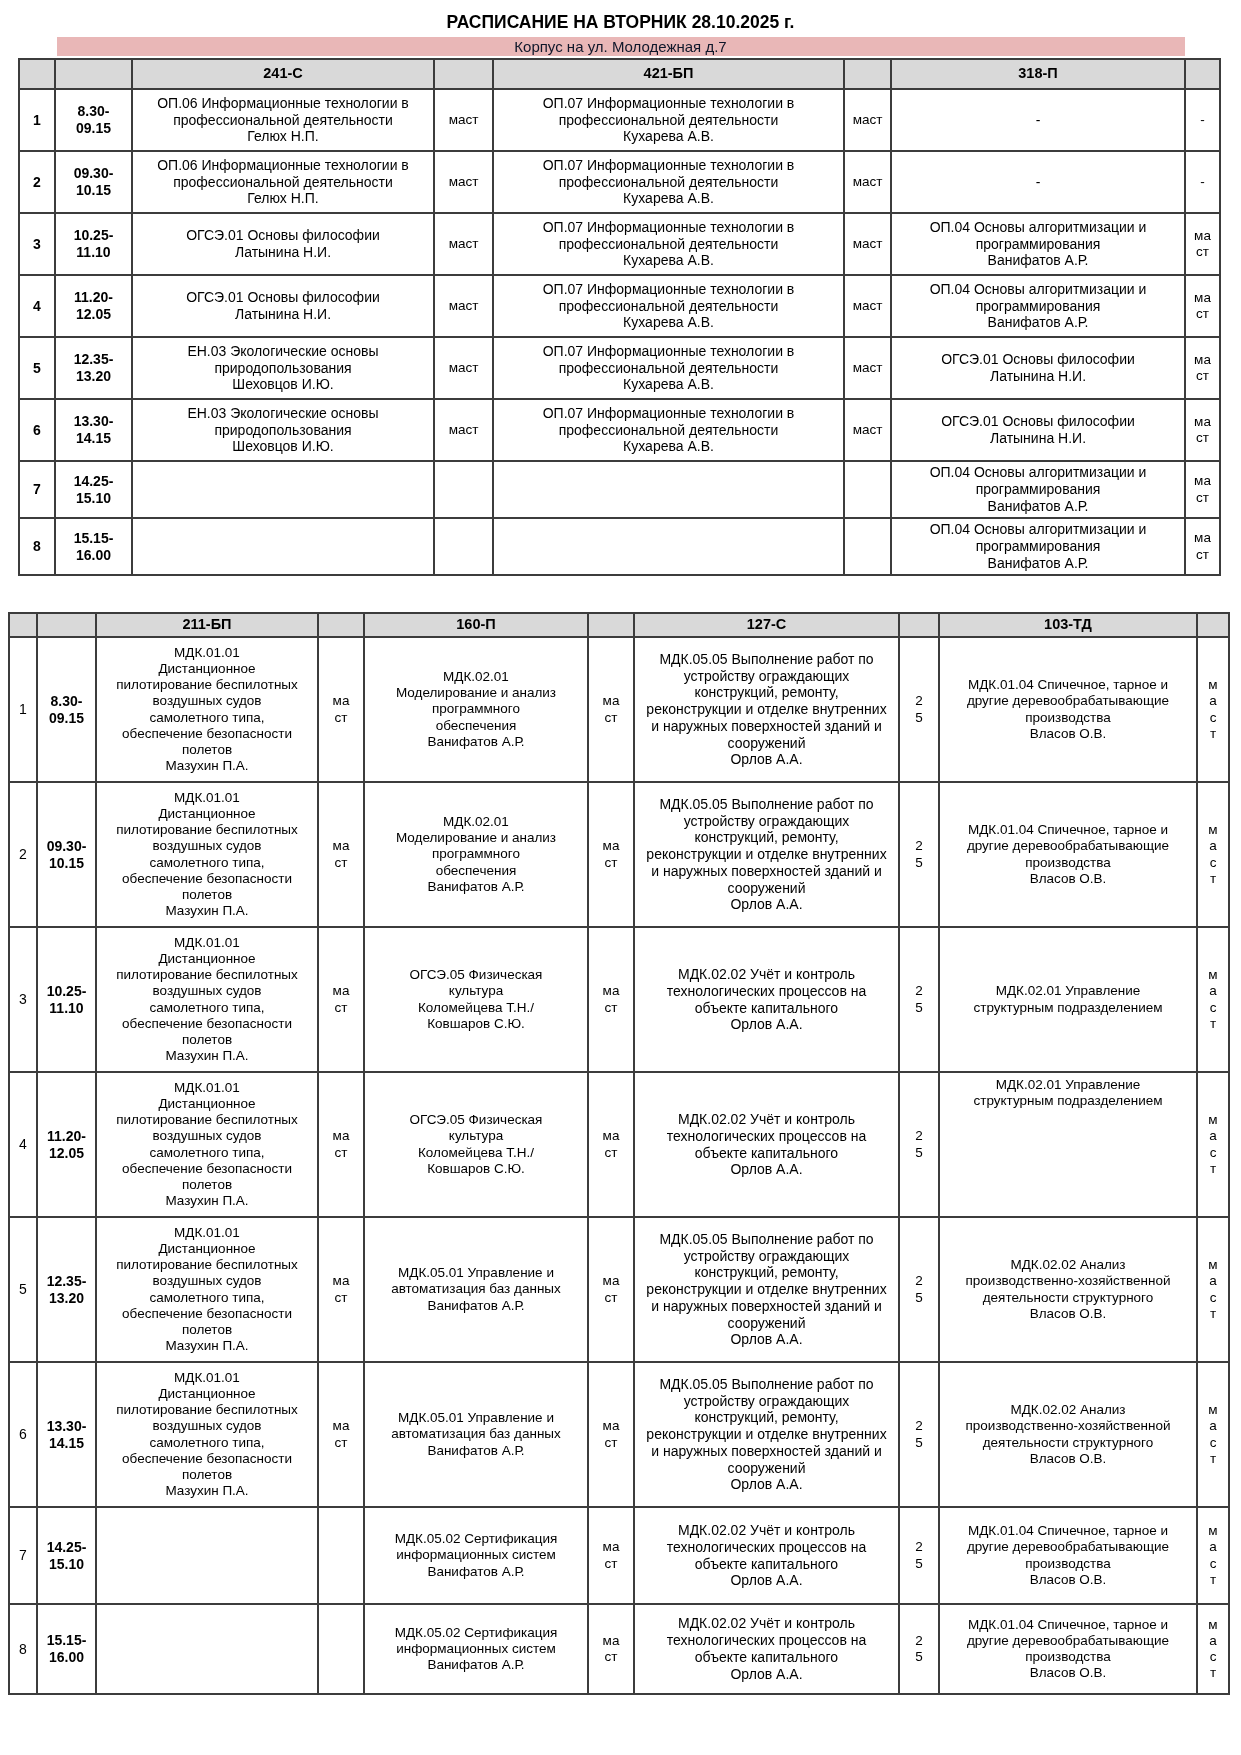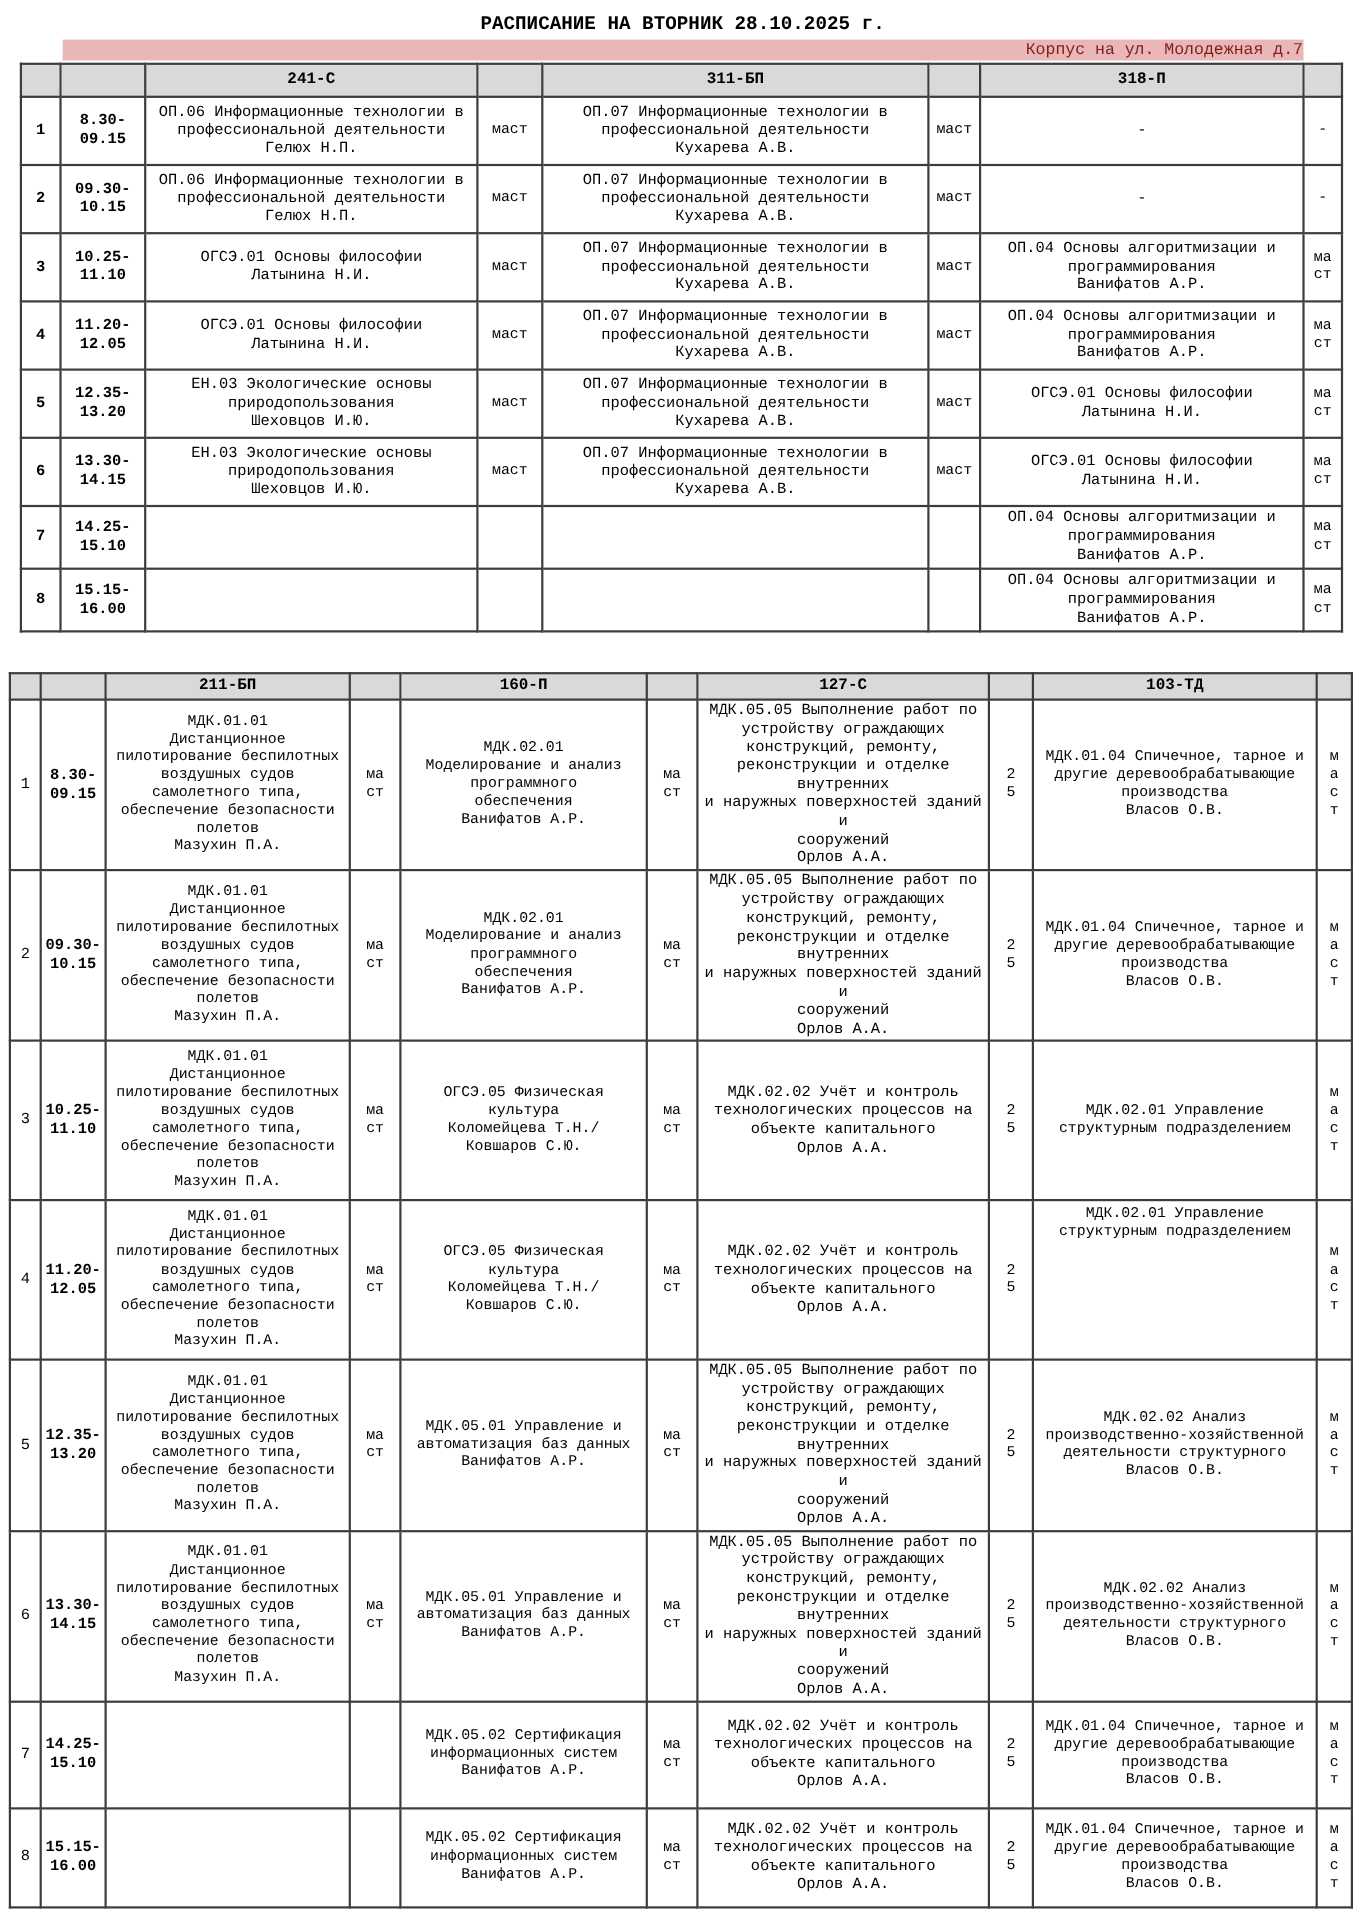--- a/index.html
+++ b/index.html
@@ -1,26 +1,26 @@
 <!DOCTYPE html>
 <html><head>
 <meta charset="utf-8">
 <style>
   html,body { margin:0; padding:0; background:#ffffff; }
   .page {
     position:relative; width:1241px; height:1755px; background:#fff;
-    overflow:hidden; font-family:Liberation Mono, monospace;
+    overflow:hidden; font-family:Liberation Sans, sans-serif;
   }
   .doc-title {
     padding-top:12px; text-align:center; font-weight:bold; font-size:17.5px;
     color:#000;
   }
   .banner {
-    width:1128px; margin:4px auto 2px auto; text-align:right;
-    font-size:15px; line-height:19px; height:19px; color:#7f1d1d;
+    width:1128px; margin:4px auto 2px auto; text-align:center;
+    font-size:15px; line-height:19px; height:19px; color:#0f172a;
     background:var(--banner-bg,#e9b7b7);
   }
   table.t {
     border-collapse:collapse; table-layout:fixed;
     border:2px solid var(--border,#3c3c3c);
   }
   .t th, .t td {
     border:2px solid var(--border,#3c3c3c);
     text-align:center; vertical-align:middle;
     padding:1px 2px; overflow:hidden; line-height:1.2; color:#000;
@@ -57,21 +57,21 @@
         <col style="width: 47px;">
         <col style="width: 294px;">
         <col style="width: 35px;">
       </colgroup>
       <thead>
         <tr style="height: 30px;">
           <th></th>
           <th></th>
           <th>241-С</th>
           <th></th>
-          <th>311-БП</th>
+          <th>421-БП</th>
           <th></th>
           <th>318-П</th>
           <th></th>
         </tr>
       </thead>
       <tbody>
         <tr style="height: 62px;">
           <td class="num">1</td>
           <td class="time">8.30-
 09.15</td>

